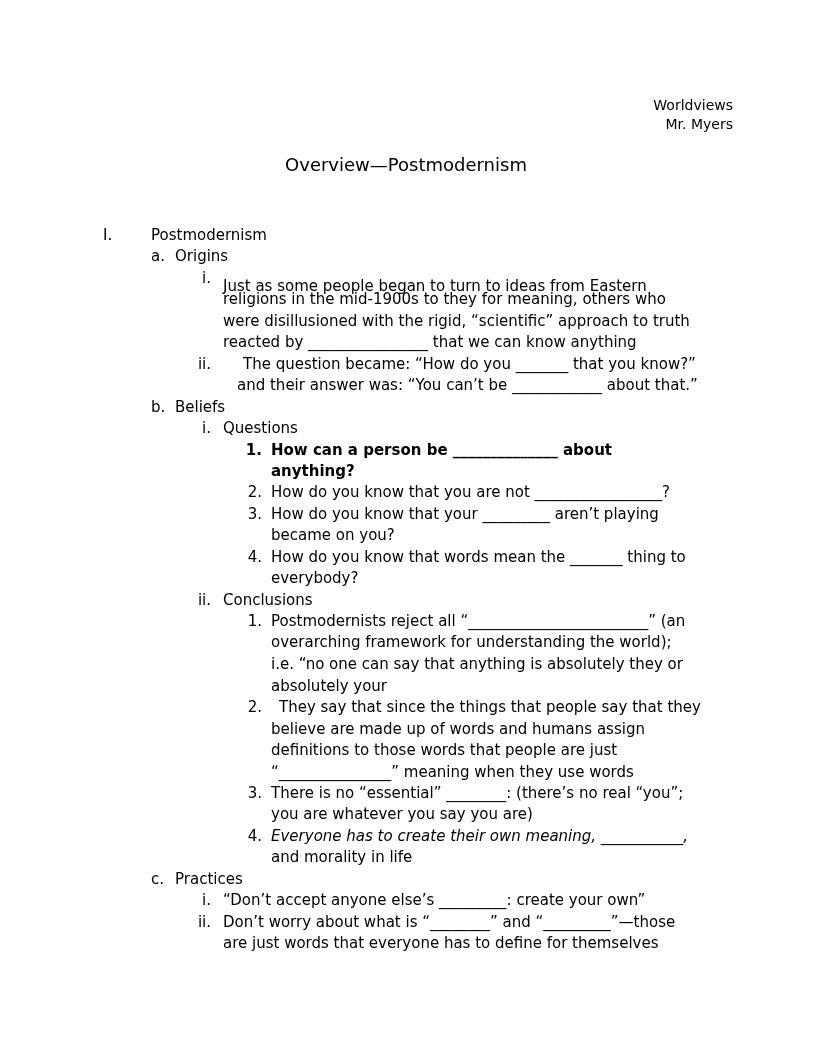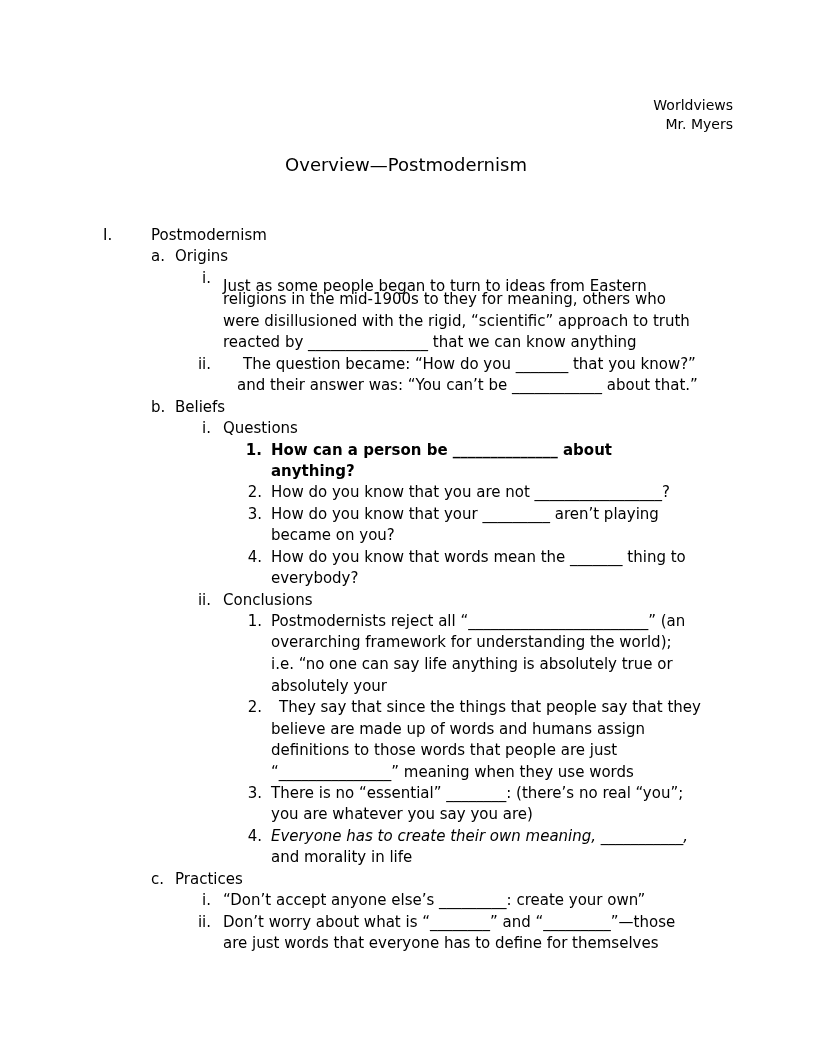--- a/index.html
+++ b/index.html
@@ -67,21 +67,21 @@
   <div class="lbl" style="right:555px;top:547px;">4.</div>
   <div class="line" style="left:271px;top:547px;">How do you know that words mean the _______ thing to</div>
   <div class="line" style="left:271px;top:568px;">everybody?</div>
 
   <div class="lbl" style="right:606px;top:590px;">ii.</div>
   <div class="line" style="left:223px;top:590px;">Conclusions</div>
 
   <div class="lbl" style="right:555px;top:611px;">1.</div>
   <div class="line" style="left:271px;top:611px;">Postmodernists reject all “________________________” (an</div>
   <div class="line" style="left:271px;top:632px;">overarching framework for understanding the world);</div>
-  <div class="line" style="left:271px;top:654px;">i.e. “no one can say life anything is absolutely true or</div>
+  <div class="line" style="left:271px;top:654px;">i.e. “no one can say that anything is absolutely they or</div>
   <div class="line" style="left:271px;top:676px;">absolutely your</div>
 
   <div class="lbl" style="right:555px;top:697px;">2.</div>
   <div class="line" style="left:279px;top:697px;">They say that since the things that people say that they</div>
   <div class="line" style="left:271px;top:719px;">believe are made up of words and humans assign</div>
   <div class="line" style="left:271px;top:740px;">definitions to those words that people are just</div>
   <div class="line" style="left:271px;top:762px;">“_______________” meaning when they use words</div>
 
   <div class="lbl" style="right:555px;top:783px;">3.</div>
   <div class="line" style="left:271px;top:783px;">There is no “essential” ________:  (there’s no real “you”;</div>

